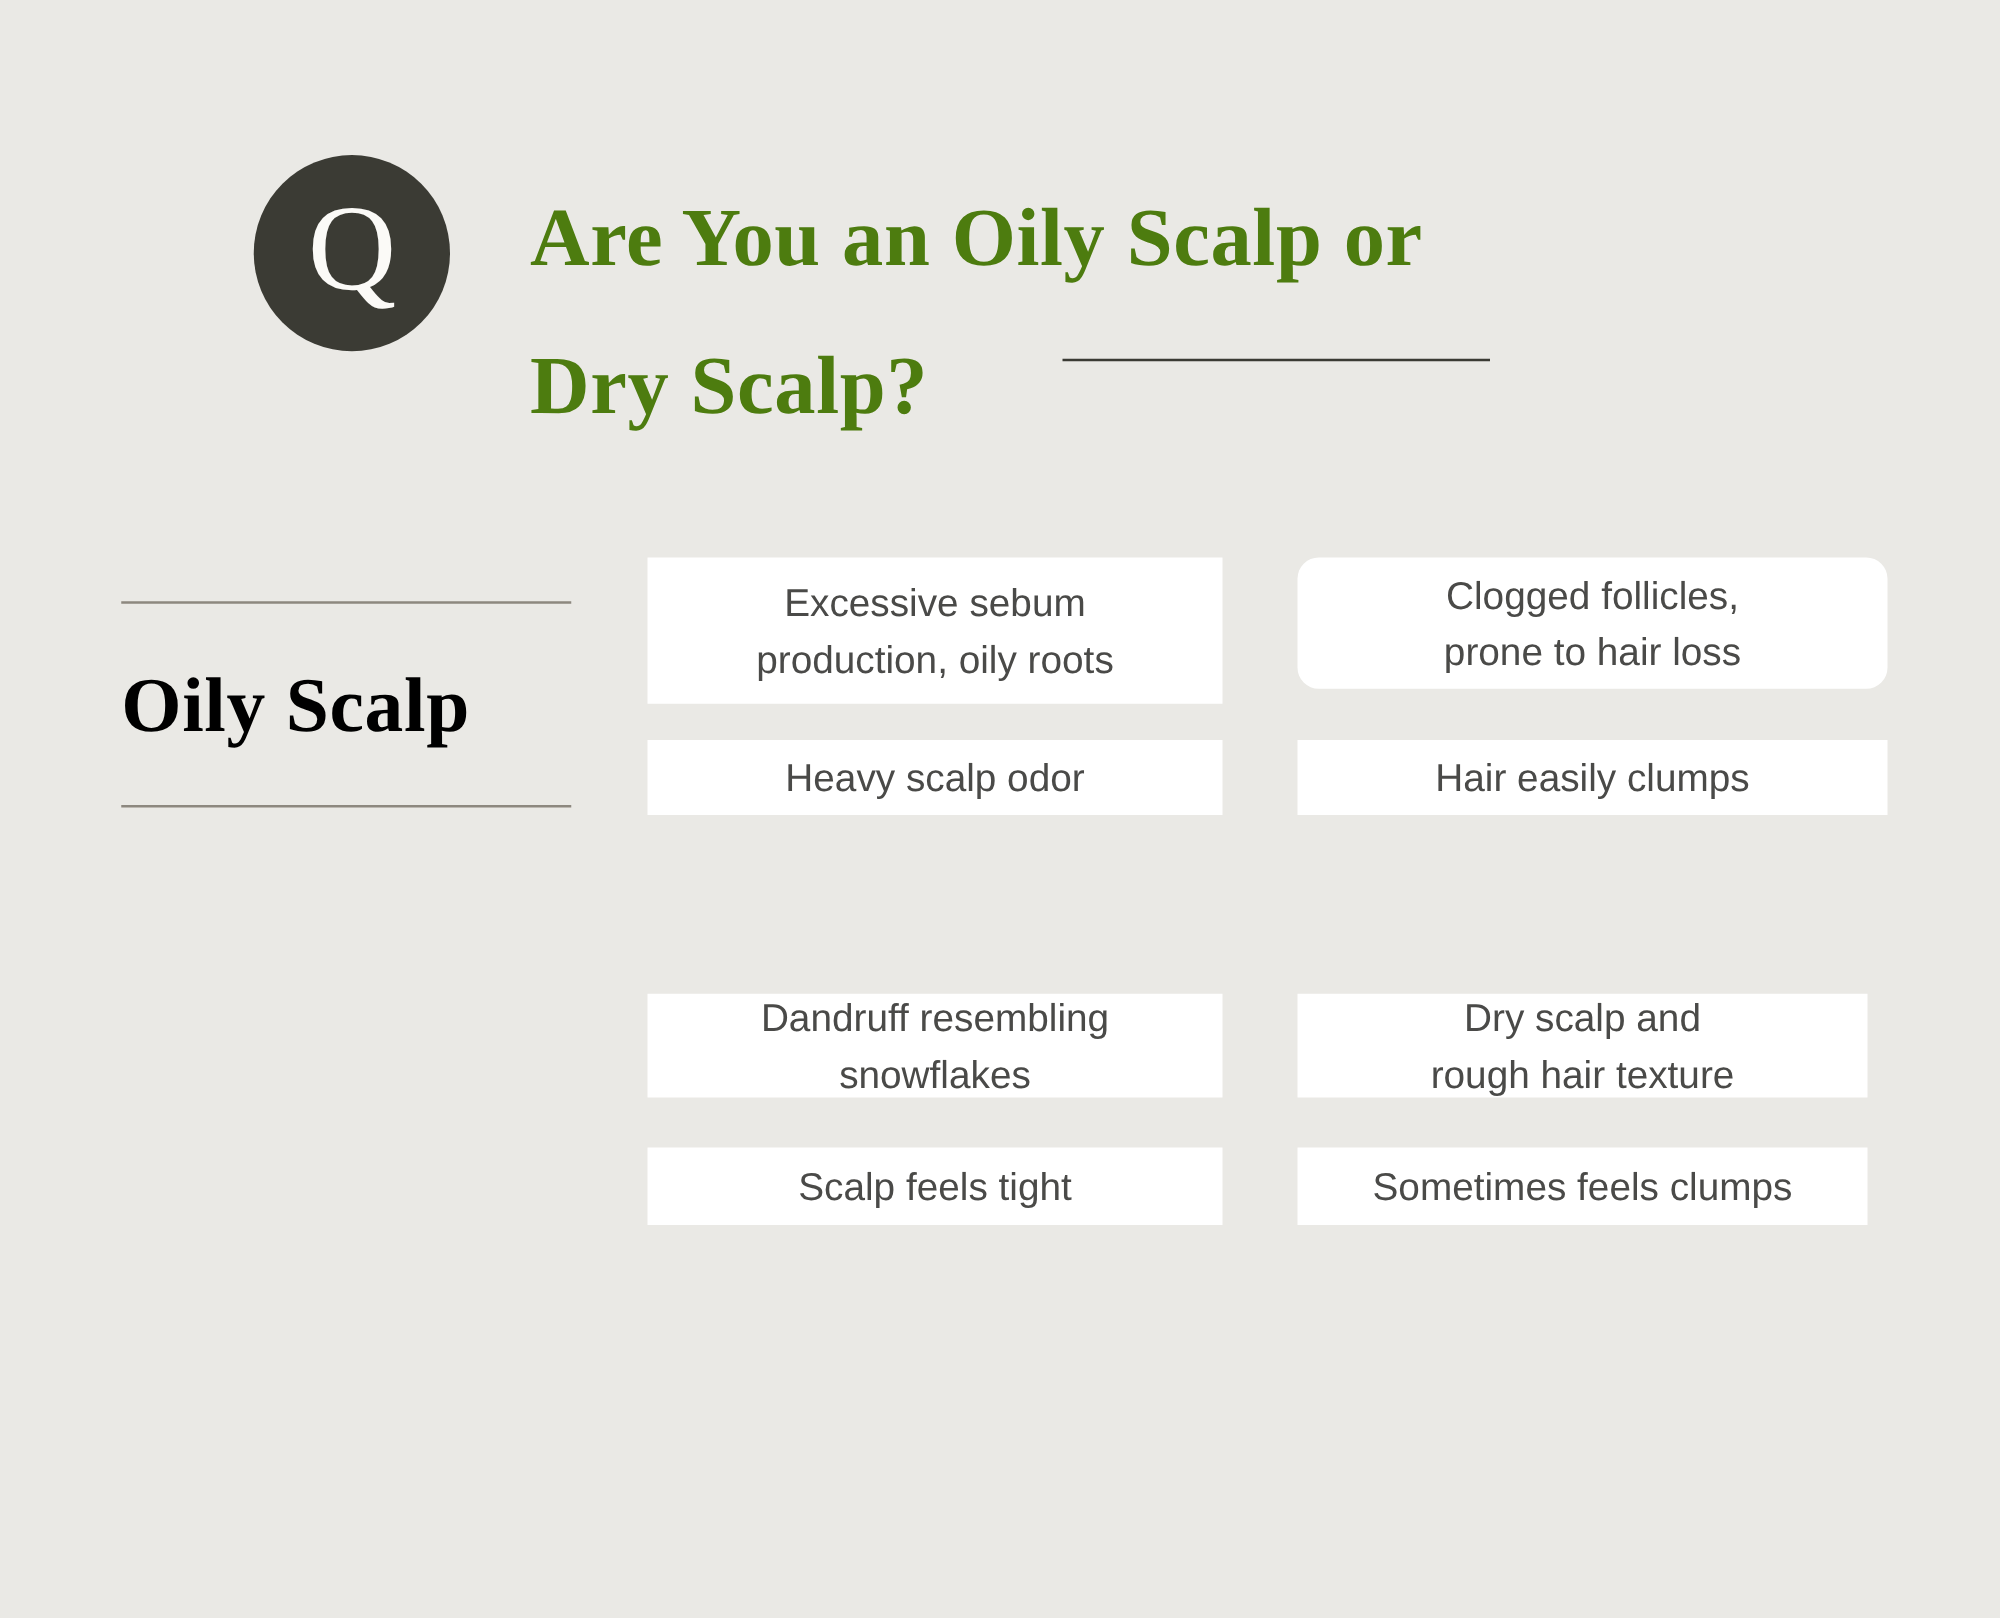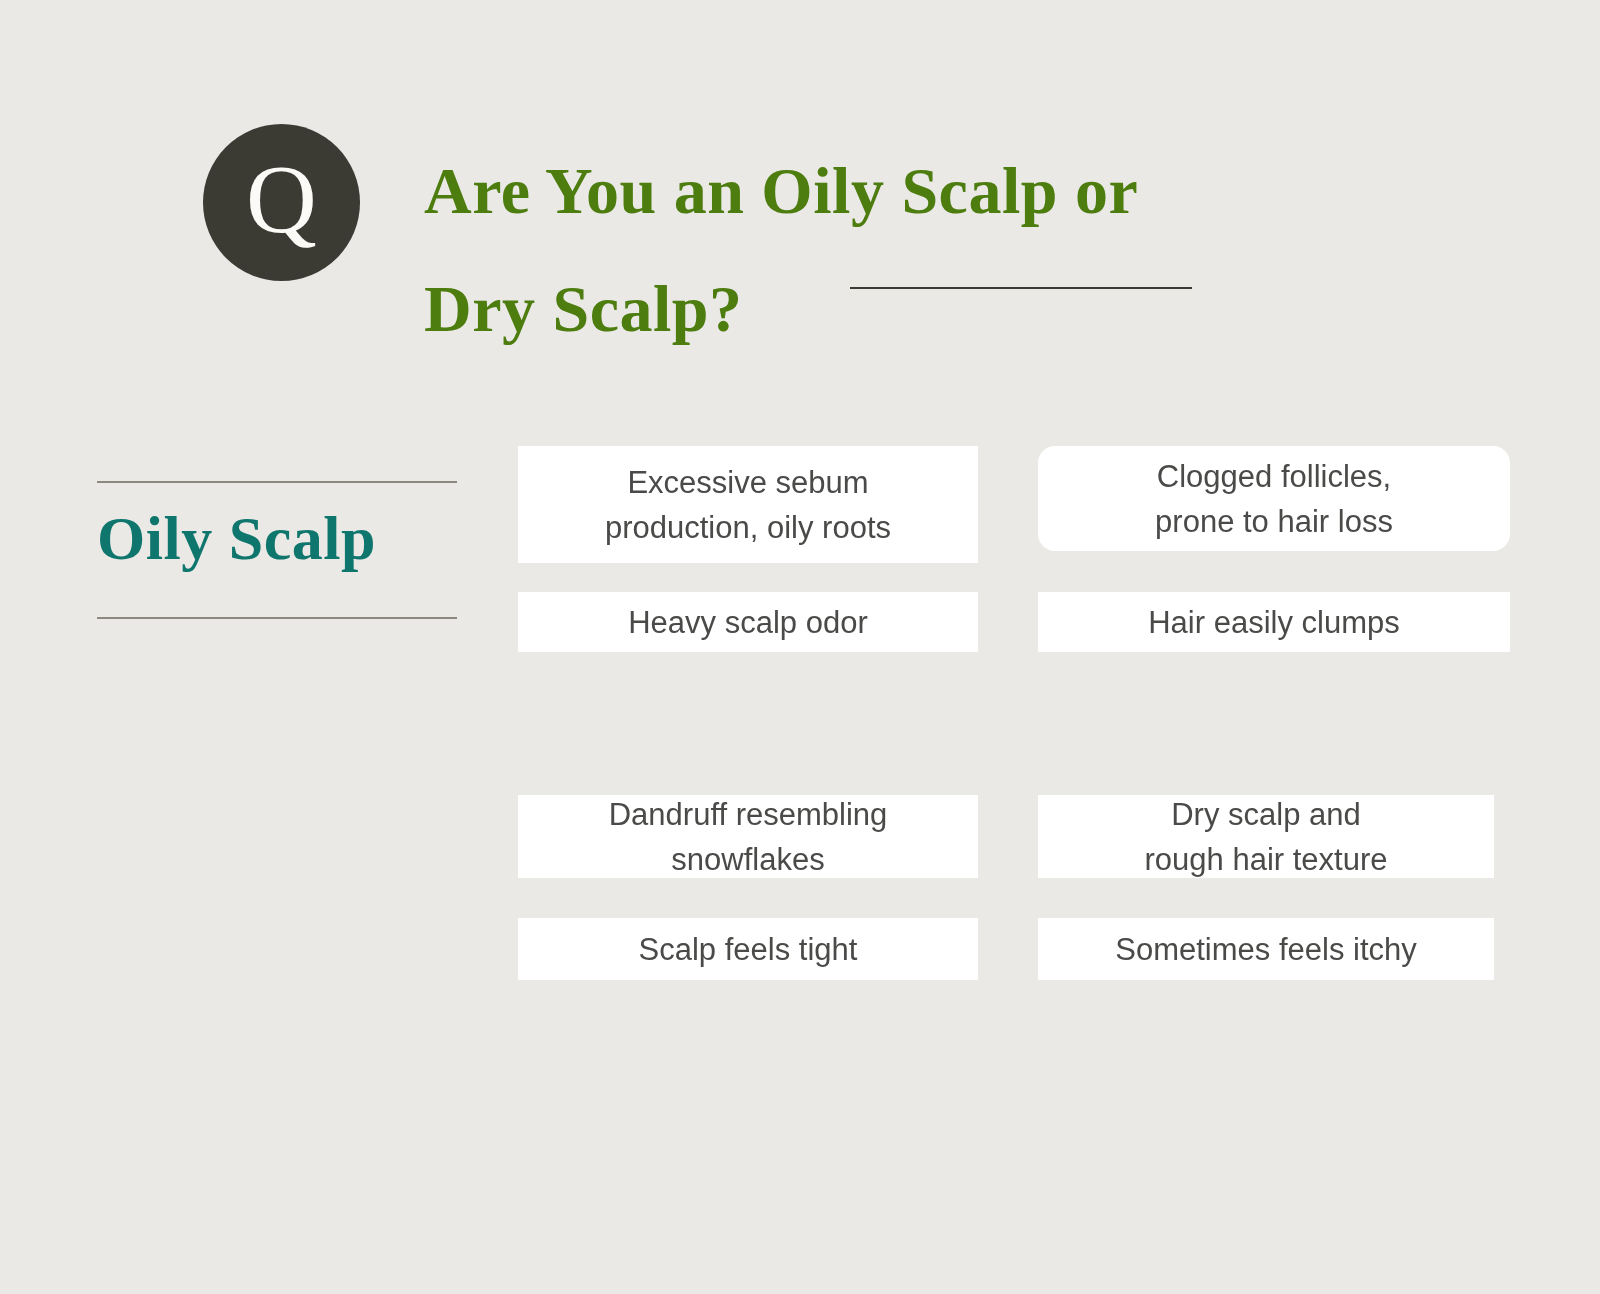--- a/index.html
+++ b/index.html
@@ -92,22 +92,22 @@
   .label-rule {
     width: 360px;
     height: 2px;
     background: #8d887f;
   }
   .section-label {
     font-family: "Liberation Serif", serif;
     font-weight: 700;
     font-size: 62px;
     line-height: 1;
-    color: #0f766e;
-    padding: 24px 0 48px 0;
+    color: #000000;
+    padding: 51px 0 48px 0;
     letter-spacing: 0.5px;
     white-space: nowrap;
   }
 
   
   .card {
     position: absolute;
     background: #ffffff;
     display: flex;
     align-items: center;
@@ -187,17 +187,17 @@
 snowflakes</span>
     </div>
     <div class="card card-dry-1">
       <span class="card-text">Dry scalp and
 rough hair texture</span>
     </div>
     <div class="card card-dry-2">
       <span class="card-text">Scalp feels tight</span>
     </div>
     <div class="card card-dry-3">
-      <span class="card-text">Sometimes feels itchy</span>
+      <span class="card-text">Sometimes feels clumps</span>
     </div>
   </div>
 
 </div>
 
 </body></html>

